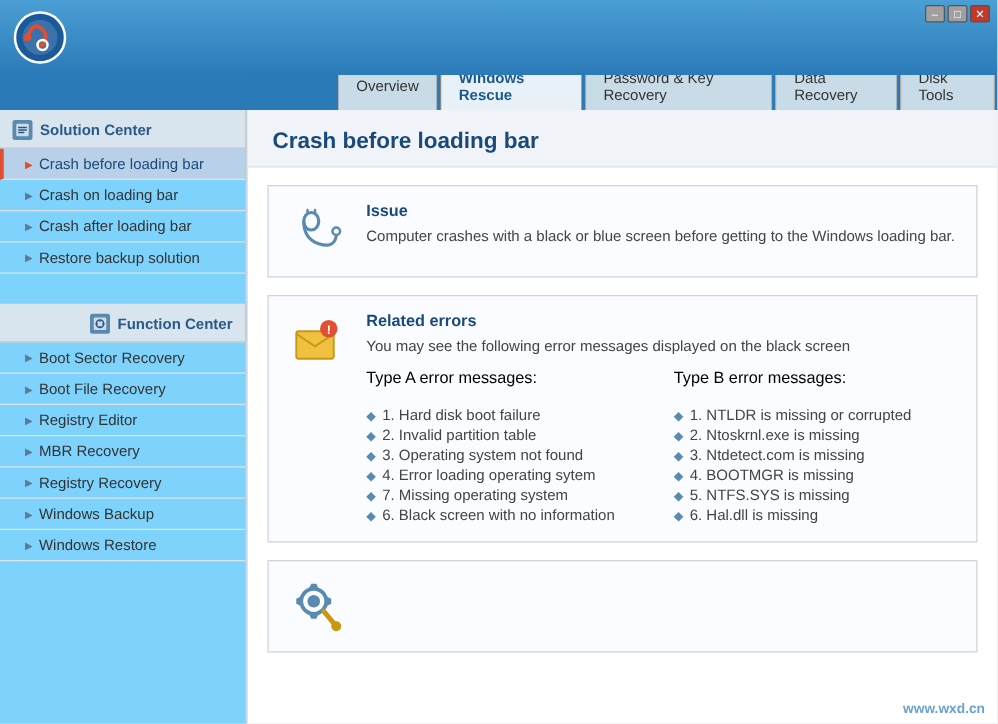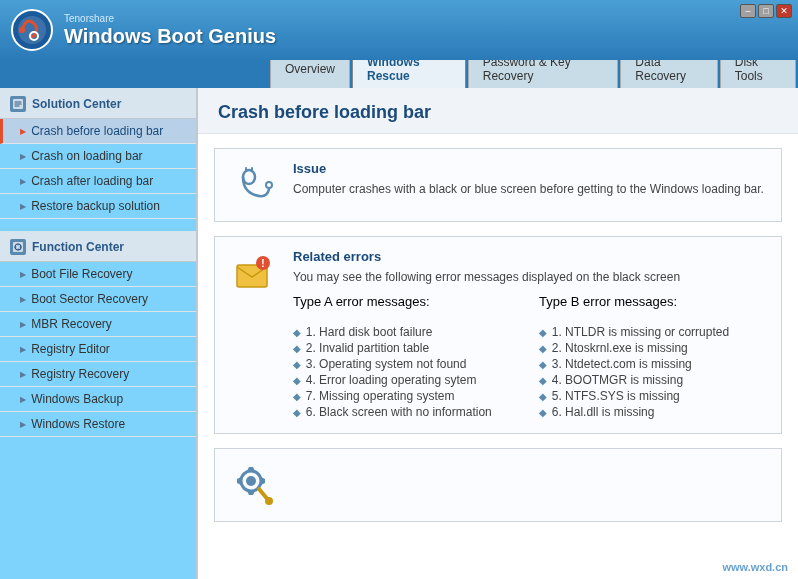--- a/index.html
+++ b/index.html
@@ -249,24 +249,20 @@
     <div class="title-bar-btn btn-close">✕</div>
   </div>
 
   <svg class="app-logo" viewBox="0 0 44 44">
     <circle cx="22" cy="22" r="20" fill="#1a5a9a" stroke="#fff" stroke-width="2"></circle>
     <circle cx="22" cy="22" r="14" fill="#fff" opacity="0.15"></circle>
     <path d="M12 22 Q16 10 22 14 Q28 18 26 24 Q24 30 22 28" stroke="#e05030" stroke-width="3" fill="none" stroke-linecap="round"></path>
     <circle cx="12" cy="22" r="3" fill="#e05030"></circle>
     <circle cx="24" cy="28" r="4" fill="none" stroke="#fff" stroke-width="2"></circle>
   </svg>
-  <div class="app-title-block">
-    <span class="app-vendor">Tenorshare</span>
-    <span class="app-title">Windows Boot Genius</span>
-  </div>
 </div>
 
 <div class="nav-bar">
   <div class="nav-tab">Overview</div>
   <div class="nav-tab active">Windows Rescue</div>
   <div class="nav-tab">Password &amp; Key Recovery</div>
   <div class="nav-tab">Data Recovery</div>
   <div class="nav-tab">Disk Tools</div>
 </div>
 
@@ -281,34 +277,34 @@
           <path d="M3 4h6M3 6h6M3 8h4" stroke="#2a5a8a" stroke-width="1.2" stroke-linecap="round"></path>
         </svg>
       </div>
       <span>Solution Center</span>
     </div>
     <div class="sidebar-item active">Crash before loading bar</div>
     <div class="sidebar-item">Crash on loading bar</div>
     <div class="sidebar-item">Crash after loading bar</div>
     <div class="sidebar-item">Restore backup solution</div>
 
-    <div class="sidebar-section-header" style="margin-top:12px;">
+    <div class="sidebar-section-header" style="margin-top:24px;justify-content:flex-end;">
       <div class="section-icon">
         <svg width="12" height="12" viewBox="0 0 12 12">
           <rect x="1" y="1" width="10" height="10" rx="1" fill="#fff" opacity="0.7"></rect>
           <circle cx="6" cy="6" r="3" stroke="#2a5a8a" stroke-width="1.2" fill="none"></circle>
           <path d="M6 3v1M6 8v1M3 6h1M8 6h1" stroke="#2a5a8a" stroke-width="1" stroke-linecap="round"></path>
         </svg>
       </div>
       <span>Function Center</span>
     </div>
+    <div class="sidebar-item">Boot Sector Recovery</div>
     <div class="sidebar-item">Boot File Recovery</div>
-    <div class="sidebar-item">Boot Sector Recovery</div>
+    <div class="sidebar-item">Registry Editor</div>
     <div class="sidebar-item">MBR Recovery</div>
-    <div class="sidebar-item">Registry Editor</div>
     <div class="sidebar-item">Registry Recovery</div>
     <div class="sidebar-item">Windows Backup</div>
     <div class="sidebar-item">Windows Restore</div>
   </div>
 
   <div class="content-area">
     <div class="content-title">Crash before loading bar</div>
 
     <div class="content-card">
       <div class="card-icon">

